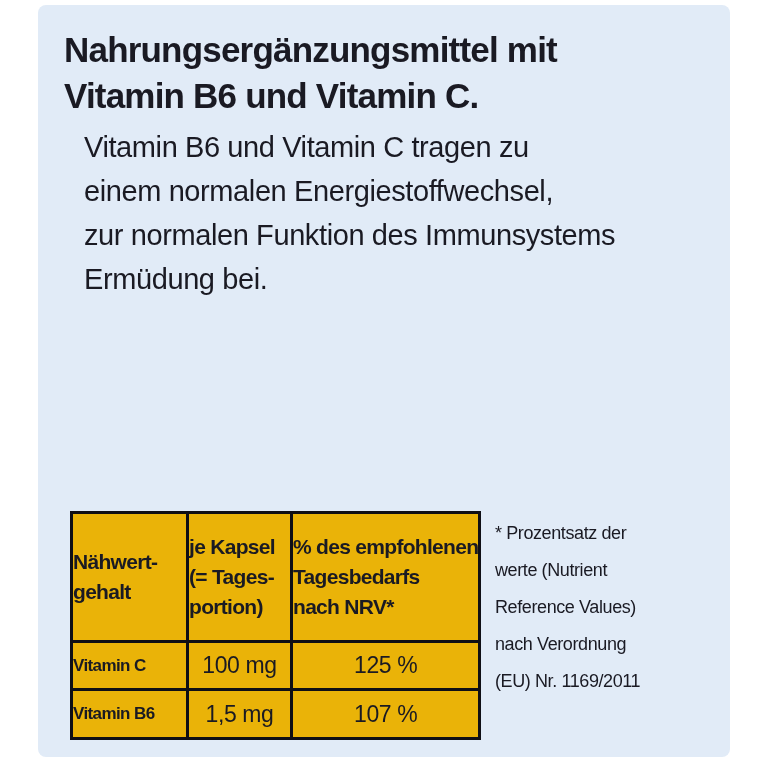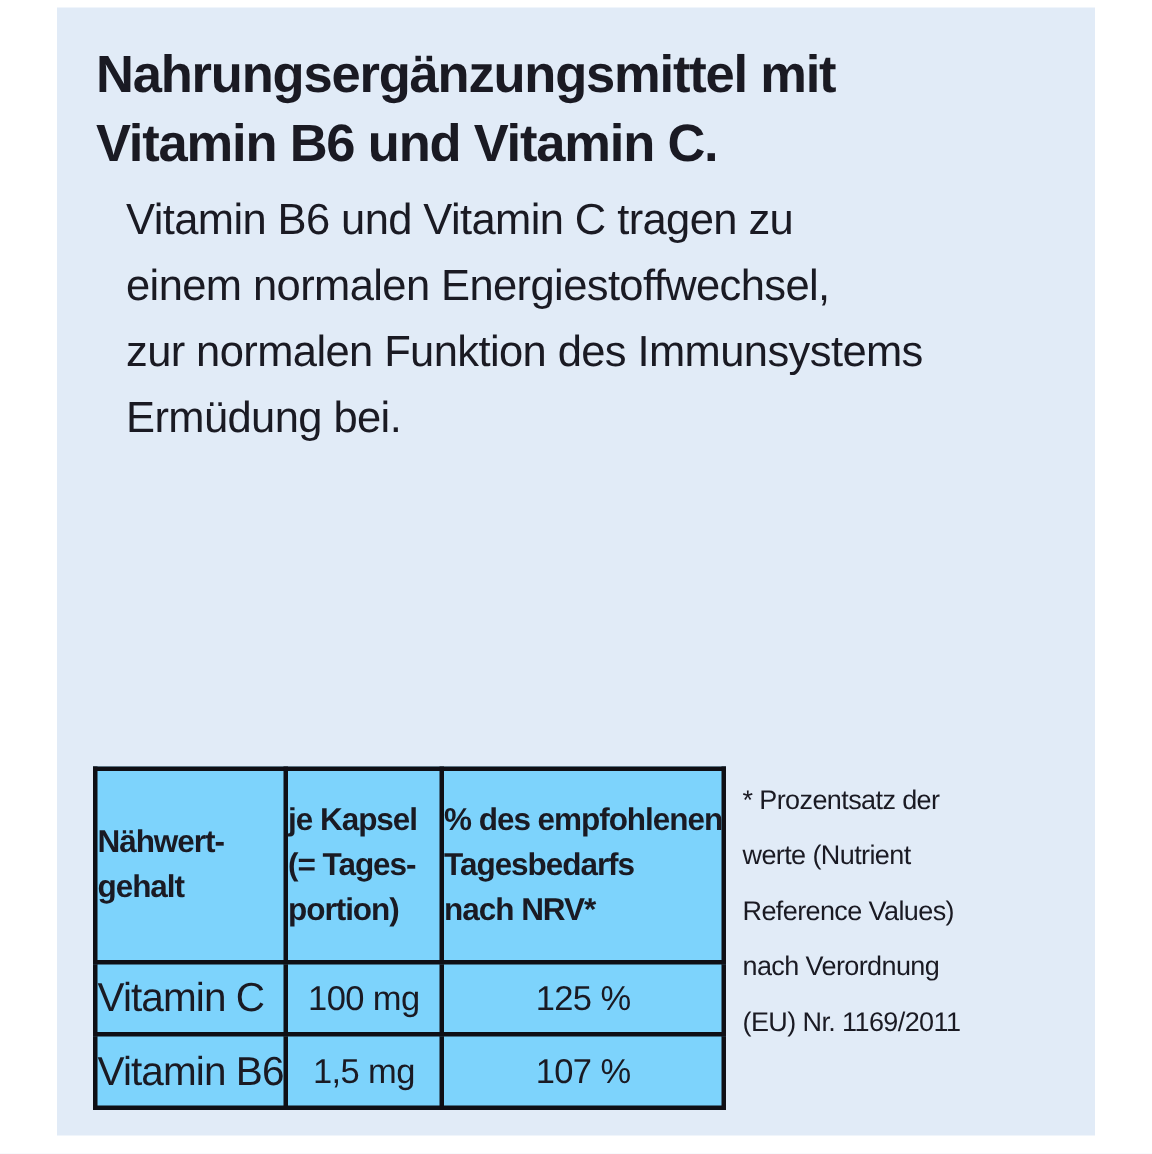--- a/index.html
+++ b/index.html
@@ -11,21 +11,21 @@
     font-family: "Liberation Sans", sans-serif;
     overflow: hidden;
   }
   .panel {
     position: absolute;
     left: 38px;
     top: 5px;
     width: 692px;
     height: 752px;
     background: #e1ebf7;
-    border-radius: 0;
+    border-radius: 8px;
     color: #1a1a23;
   }
   .title {
     position: absolute;
     left: 26px;
     top: 22px;
     font-size: 35px;
     font-weight: bold;
     line-height: 46px;
     letter-spacing: -0.8px;
@@ -46,25 +46,25 @@
     left: 26px;
     top: 355px;
     font-size: 29px;
     line-height: 43px;
     letter-spacing: -0.4px;
     white-space: nowrap;
   }
   .dosage .bold { font-weight: bold; }
   table.nutrition {
     position: absolute;
-    left: 24px;
+    left: 32px;
     top: 506px;
     border-collapse: collapse;
     table-layout: fixed;
-    background: #7dd3fc;
+    background: #eab308;
   }
   table.nutrition td, table.nutrition th {
     border: 3px solid #0f0f15;
     box-sizing: border-box;
     padding: 0;
     vertical-align: middle;
     color: #1a1a23;
   }
   .col-a { width: 116px; }
   .col-b { width: 104px; }
@@ -75,22 +75,22 @@
   th.hcell {
     font-size: 21px;
     font-weight: bold;
     line-height: 30px;
     letter-spacing: -0.7px;
     text-align: left;
     padding-left: 9px;
     white-space: nowrap;
   }
   td.name-cell {
-    font-size: 27px;
-    font-weight: normal;
+    font-size: 17px;
+    font-weight: bold;
     letter-spacing: -0.6px;
     text-align: left;
     padding-left: 8px;
     white-space: nowrap;
   }
   td.val-cell {
     font-size: 23px;
     letter-spacing: -0.4px;
     text-align: center;
     white-space: nowrap;

